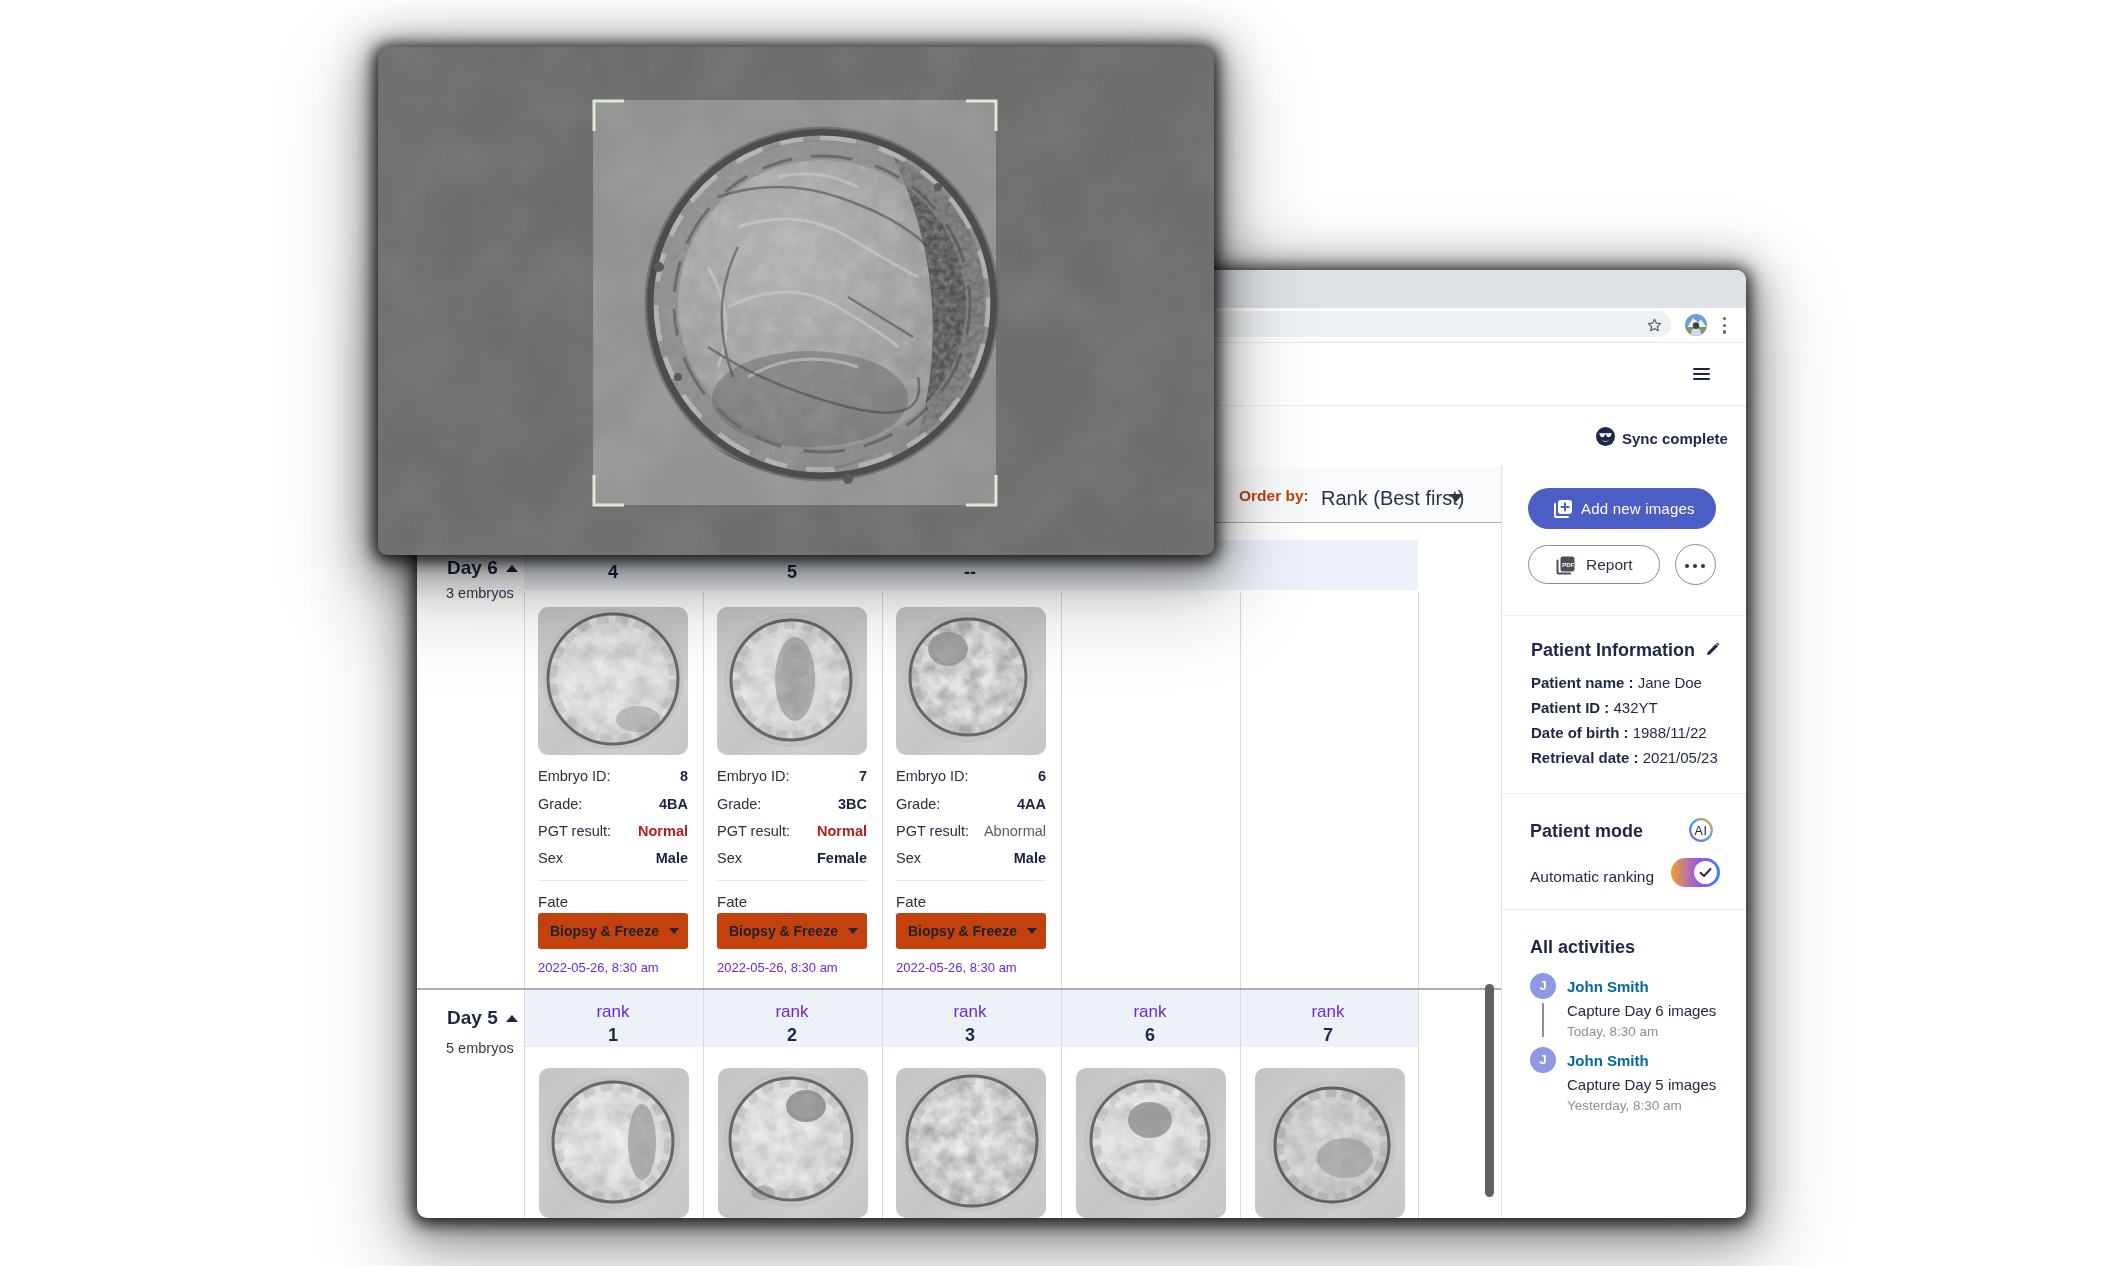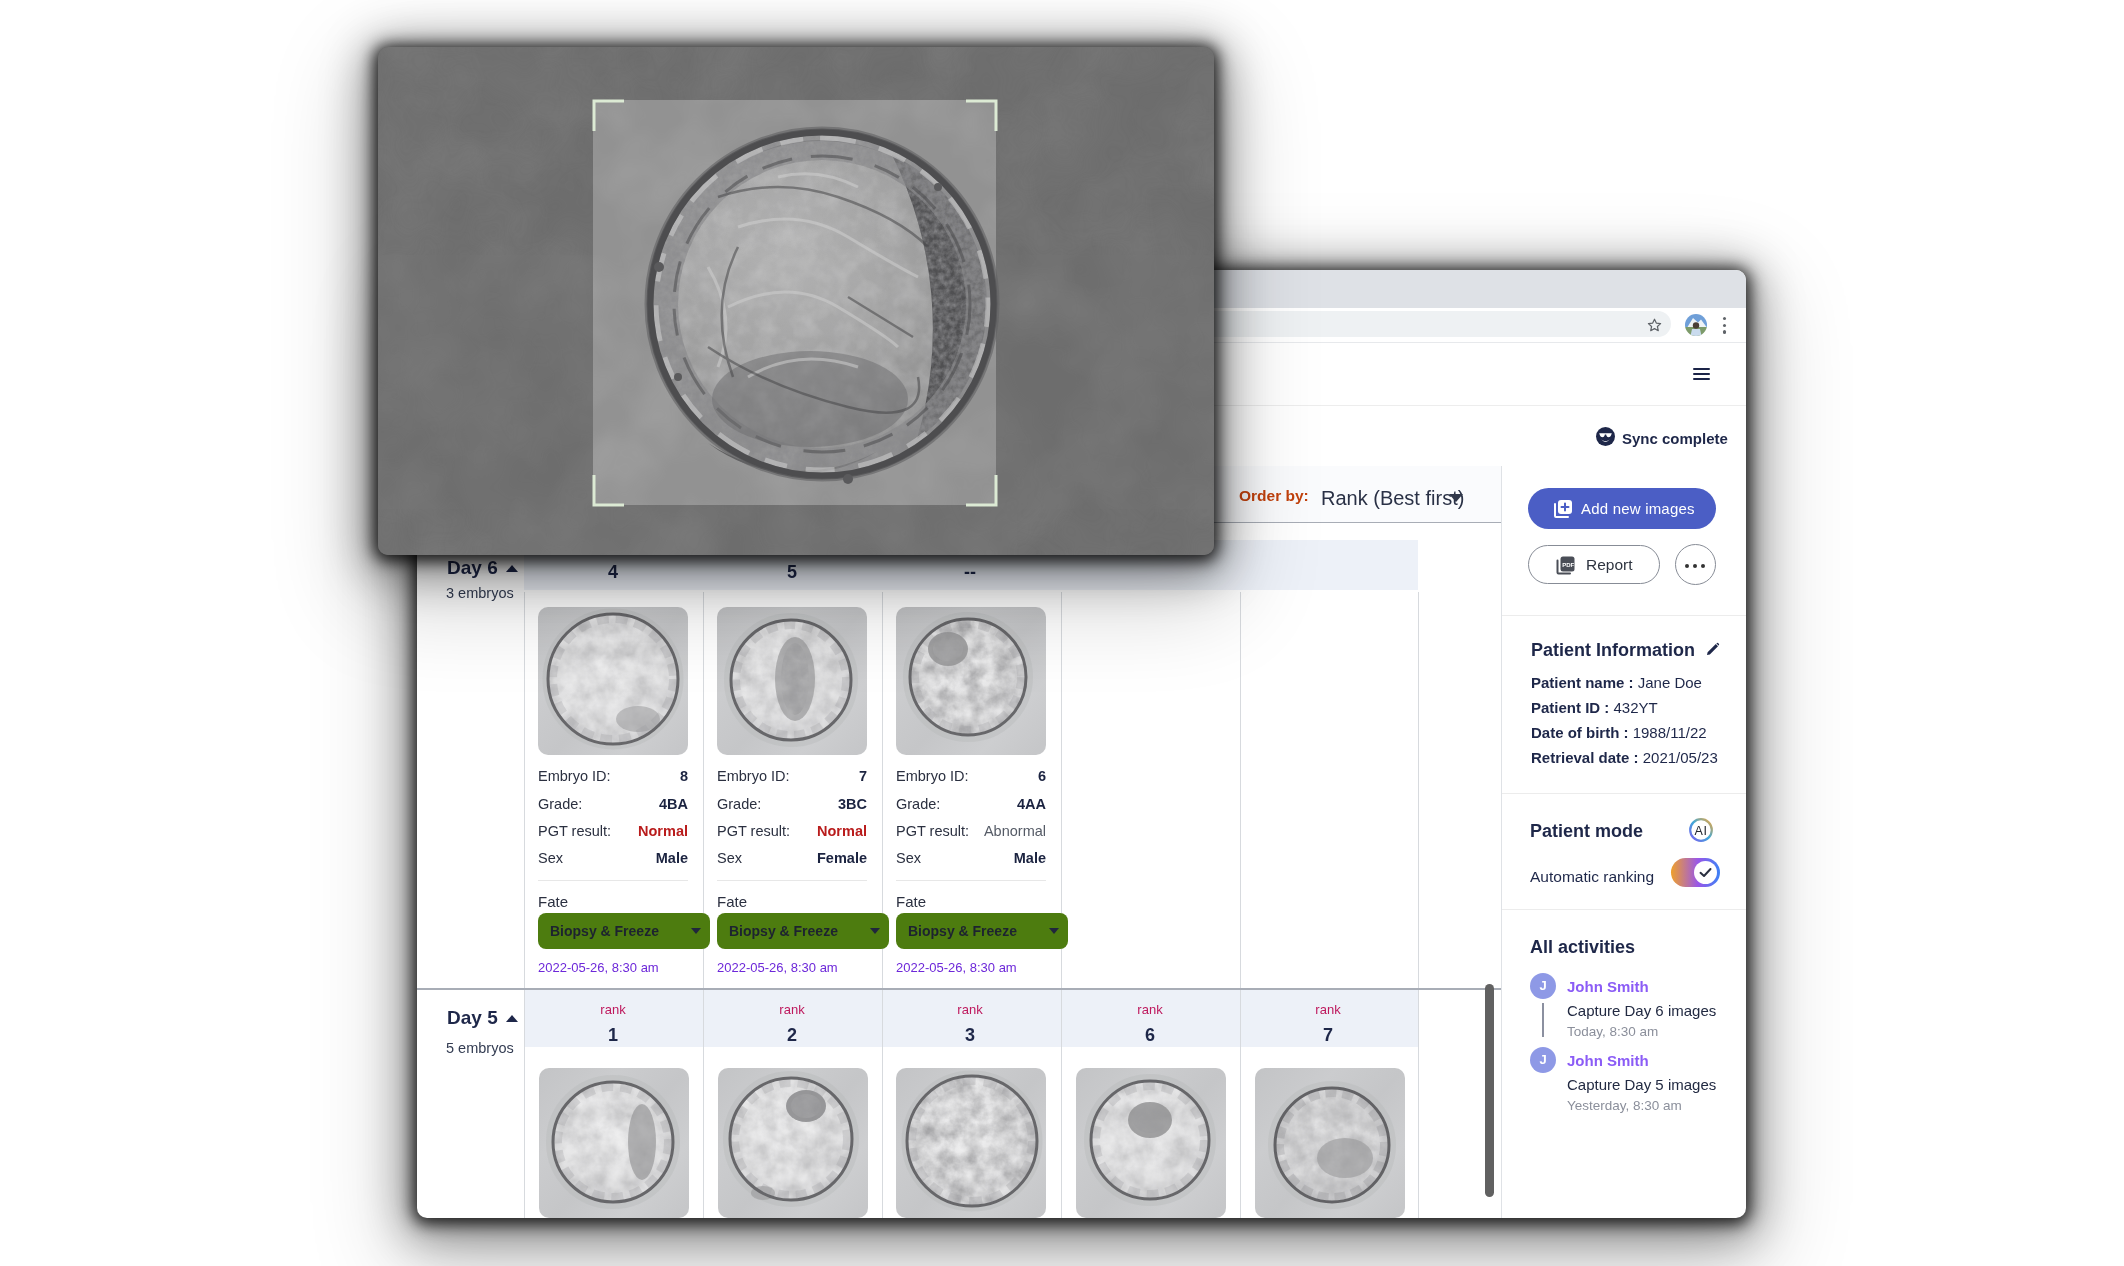--- a/index.html
+++ b/index.html
@@ -29,47 +29,47 @@
 
 .band{position:absolute;background:#edf1f8}
 #band6{left:107px;top:270px;width:894px;height:50px}
 #band5{left:107px;top:720px;width:894px;height:57px}
 .cdiv{position:absolute;width:1px;background:#d7dade}
 #d6bot{position:absolute;left:0;top:718px;width:1084px;height:1.5px;background:#a8adb6}
 .dayh{position:absolute;font-size:19px;font-weight:bold;color:#1e2749}
 .dayn{position:absolute;font-size:14.5px;color:#333c52}
 .caret-up{display:inline-block;width:0;height:0;border-left:6px solid transparent;border-right:6px solid transparent;border-bottom:7px solid #1e2749;margin-left:8px;margin-bottom:2px}
 .rknum{position:absolute;font-size:18px;font-weight:bold;color:#1e2749;text-align:center;width:60px}
-.rkword{position:absolute;font-size:13px;color:#be185d;text-align:center;width:60px}
+.rkword{position:absolute;font-size:17px;color:#6d28d9;text-align:center;width:60px}
 
 .thumb{position:absolute;width:150px;height:148px;border-radius:10px;overflow:hidden}
 .crow{position:absolute;width:150px;font-size:14.5px;color:#2b3040}
 .crow b{position:absolute;right:0;top:0;font-weight:bold;color:#1b2340}
 .crow .gr{color:#b91c1c;font-weight:bold;position:absolute;right:0;top:0}
 .crow .ab{color:#555b66;font-weight:normal;position:absolute;right:0;top:0}
 .cdivl{position:absolute;width:150px;height:1px;background:#e7e7e7}
 .fate{position:absolute;font-size:15px;color:#2b3040}
-.drop{position:absolute;width:172px;height:36px;border-radius:8px;background:#4d7c0f;color:#1d2330;font-size:14px;font-weight:bold;line-height:36px;padding-left:12px}
+.drop{position:absolute;width:150px;height:36px;border-radius:3px;background:#c2410c;color:#1d2330;font-size:14px;font-weight:bold;line-height:36px;padding-left:12px}
 .drop .c{position:absolute;right:9px;top:14.5px;width:0;height:0;border-left:5.5px solid transparent;border-right:5.5px solid transparent;border-top:6.5px solid #20263c}
 .tstamp{position:absolute;font-size:13px;color:#6d28d9}
 
 #sbar{position:absolute;left:1068px;top:714px;width:9px;height:213px;border-radius:5px;background:#616161}
 
 .rpdiv{position:absolute;left:1085px;width:244px;height:1px;background:#ececec}
 #addbtn{position:absolute;left:1111px;top:218px;width:188px;height:41px;border-radius:21px;background:#4b5ec5}
 #addbtn span{position:absolute;left:53px;top:12px;font-size:15px;color:#fff;font-weight:500;letter-spacing:.2px}
 #repbtn{position:absolute;left:1111px;top:275px;width:132px;height:39px;border-radius:20px;background:#fff;border:1px solid #878c96}
 #repbtn span{position:absolute;left:57px;top:10px;font-size:15.5px;color:#2e3440;font-weight:500}
 #morebtn{position:absolute;left:1258px;top:274px;width:41px;height:41px;border-radius:50%;background:#fff;border:1px solid #878c96}
 #morebtn i{position:absolute;top:19px;width:4px;height:4px;border-radius:50%;background:#333}
 .ptitle{position:absolute;font-size:18px;font-weight:bold;color:#1e2749}
 .prow{position:absolute;font-size:15px;color:#1e2749}
 .prow b{font-weight:bold}
 #autorank{position:absolute;left:1113px;top:598px;font-size:15.5px;color:#1e2749}
-.aname{position:absolute;font-size:15px;font-weight:bold;color:#8b5cf6}
+.aname{position:absolute;font-size:15px;font-weight:bold;color:#0369a1}
 .acap{position:absolute;font-size:15px;color:#222a42}
 .atime{position:absolute;font-size:13.5px;color:#8b8f9b}
 .avat{position:absolute;width:26px;height:26px;border-radius:50%;background:#8e99e6;color:#fff;font-size:13px;font-weight:bold;text-align:center;line-height:26px}
 #aline{position:absolute;left:1125px;top:733px;width:2px;height:34px;background:#8b90a0}
 
 #darkwin{position:absolute;left:378px;top:47px;width:836px;height:508px;border-radius:10px;overflow:hidden;
 background:#6a6a6a;
 box-shadow:0 2px 16px 4px rgba(0,0,0,.85),0 8px 44px 12px rgba(0,0,0,.40),0 30px 90px 20px rgba(0,0,0,.18);}
 </style>
 </head>

